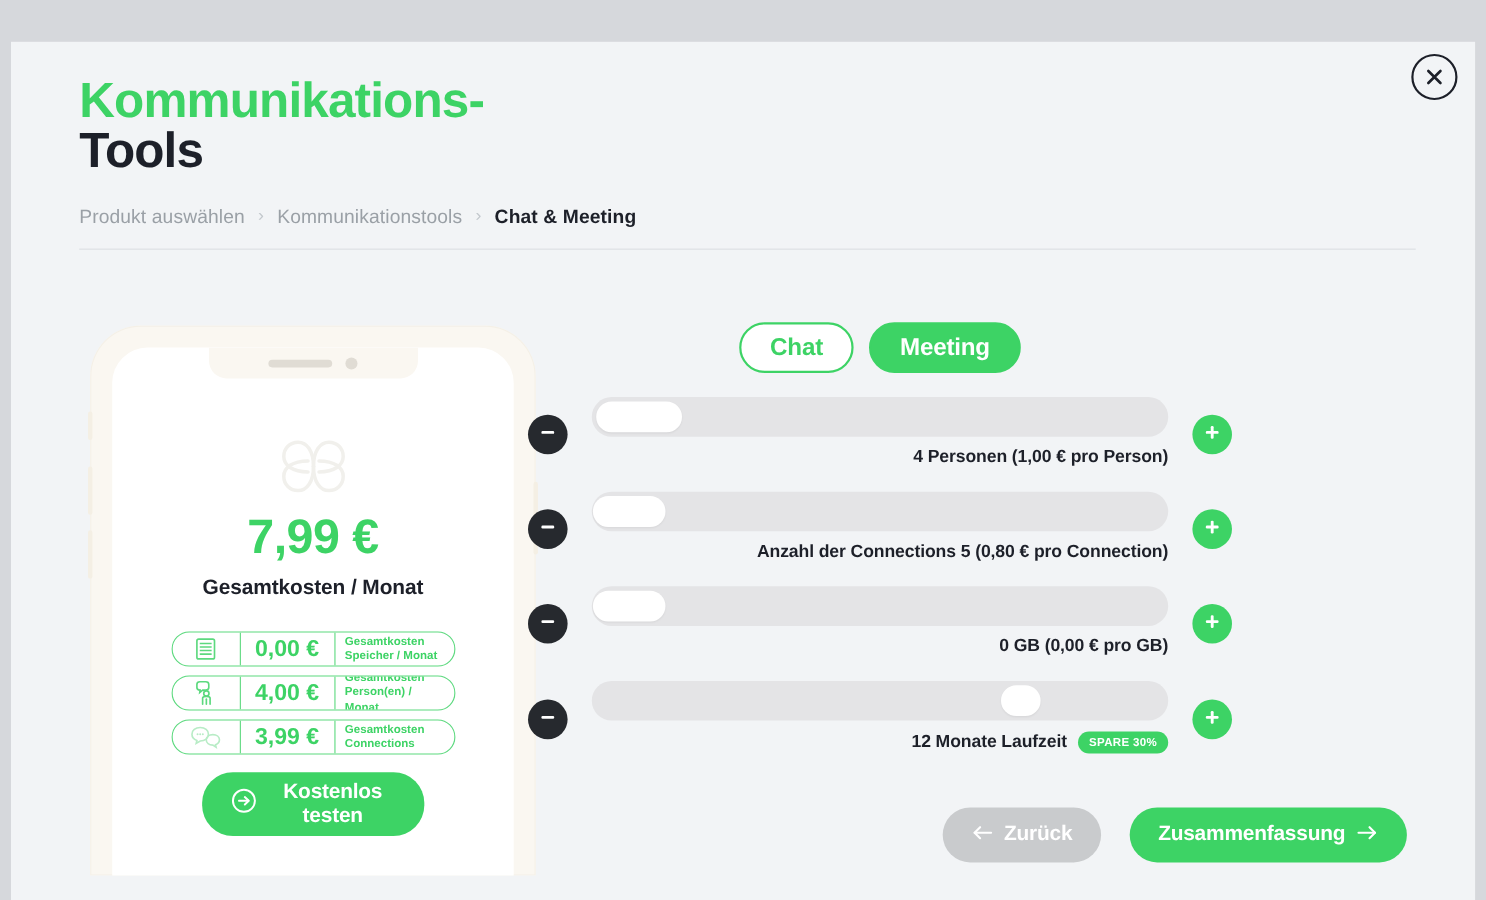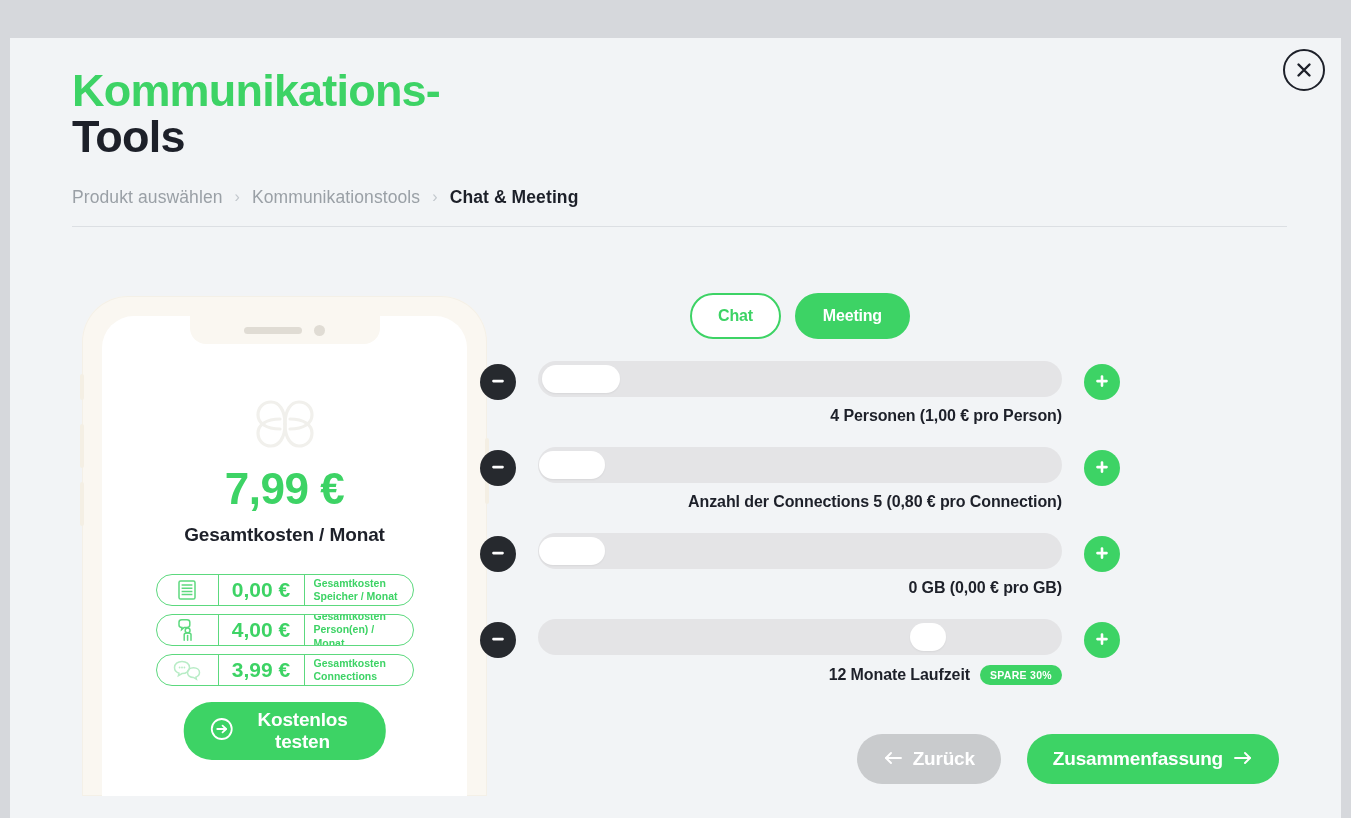--- a/index.html
+++ b/index.html
@@ -132,28 +132,28 @@
     font-family: "Liberation Sans", sans-serif;
     letter-spacing: -0.2px;
   }
 
   
   #config { position: absolute; left: 470px; top: 255px; width: 640px; }
 
   #mode-toggle { display: flex; justify-content: center; gap: 14px; }
   .mode-btn {
     border-radius: 24px; height: 46px; padding: 0 26px;
-    font-size: 16px; font-weight: 700; cursor: pointer;
+    font-size: 22px; font-weight: 700; cursor: pointer;
     font-family: "Liberation Sans", sans-serif;
     display: flex; align-items: center; letter-spacing: -0.2px;
   }
   .mode-btn.outline { background: #fff; color: #3dd365; border: 2px solid #3dd365; }
   .mode-btn.solid   { background: #3dd365; color: #fff; border: 2px solid #3dd365; }
 
-  .slider-row { display: flex; align-items: flex-start; margin-top: 22px; }
+  .slider-row { display: flex; align-items: center; margin-top: 22px; }
   .step-btn {
     width: 36px; height: 36px; border-radius: 50%; border: none;
     flex-shrink: 0; margin-top: 3px;
     display: flex; align-items: center; justify-content: center; cursor: pointer;
   }
   .step-btn.minus { background: #26292e; }
   .step-btn.plus  { background: #3dd365; }
 
   .slider-mid { flex: 1; margin: 0 22px; }
   .track {

